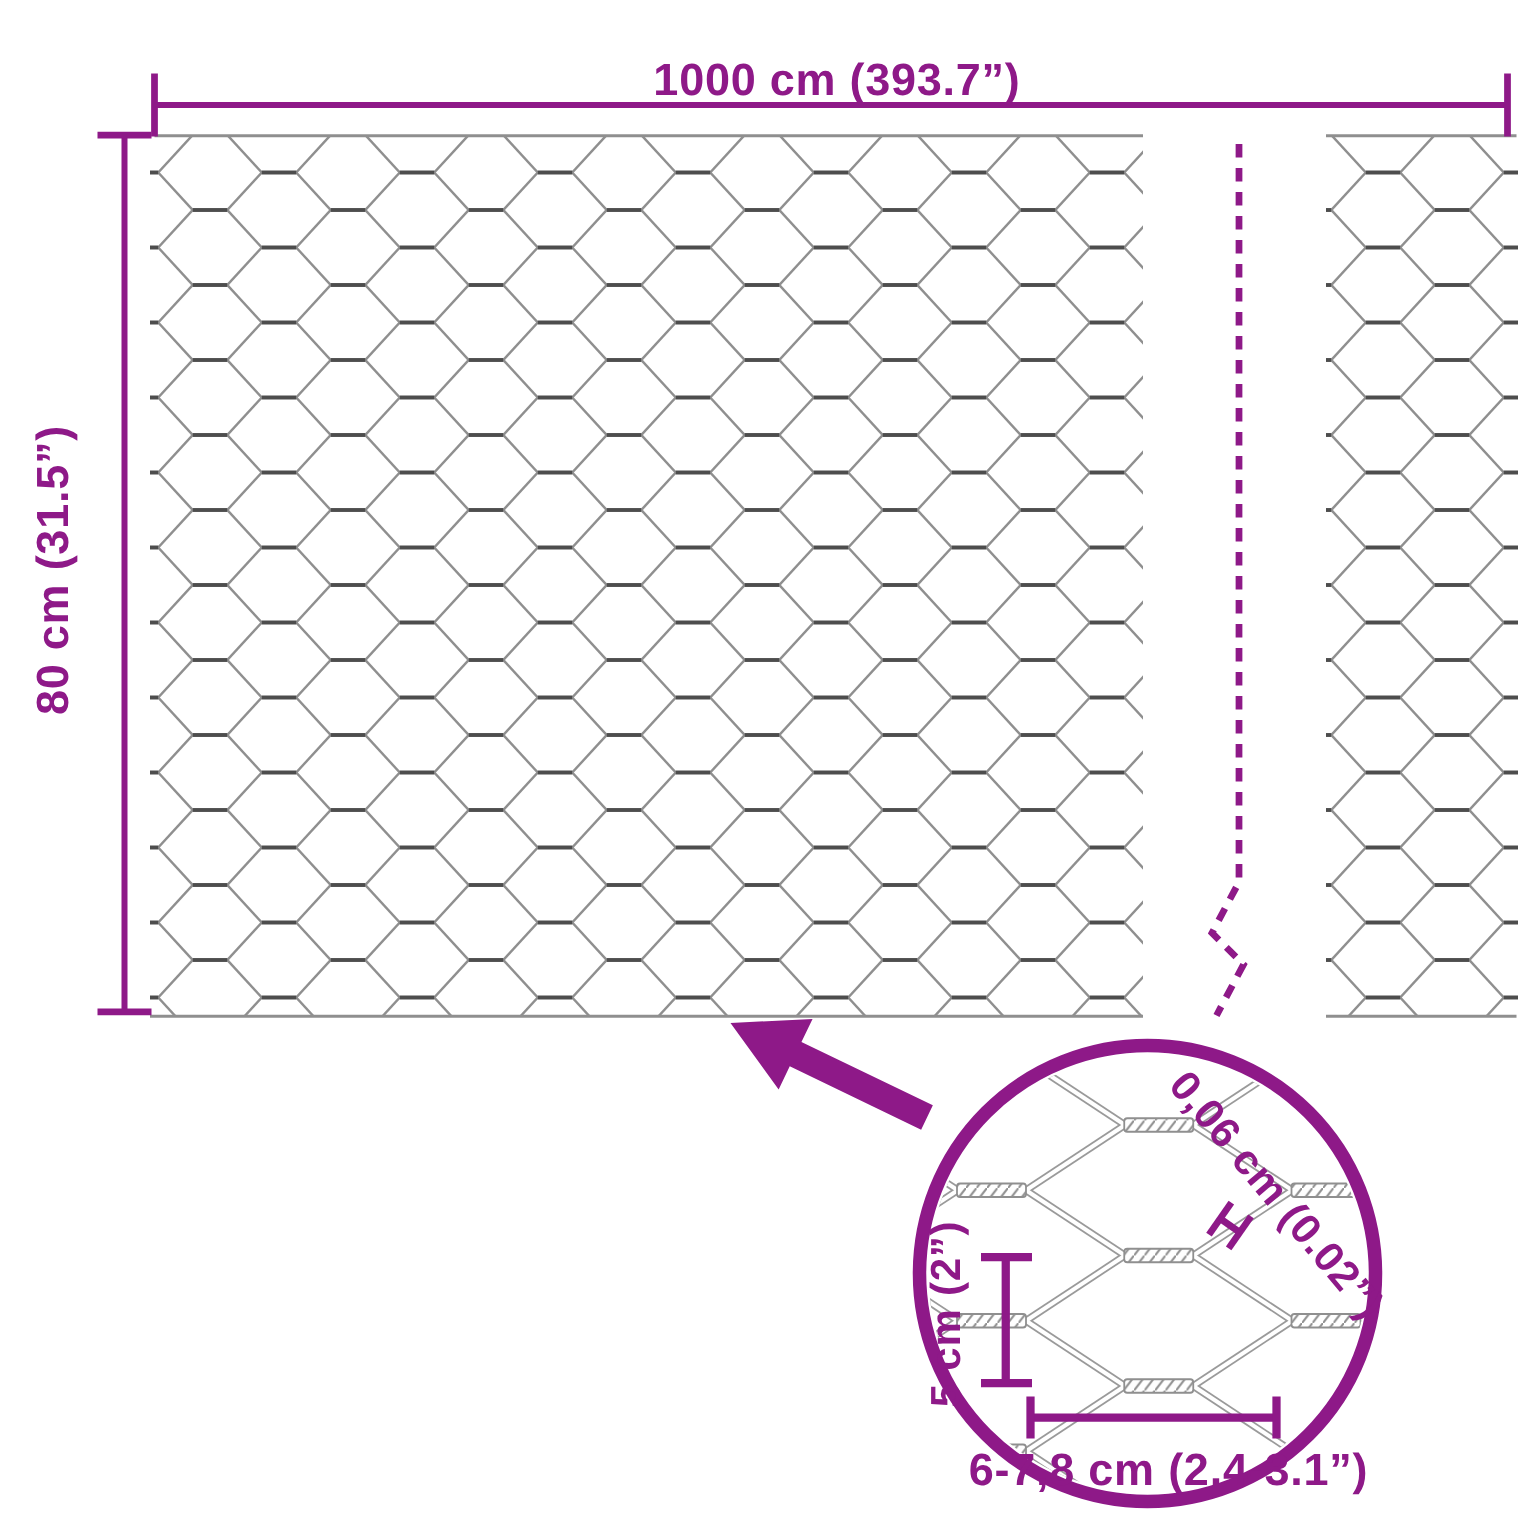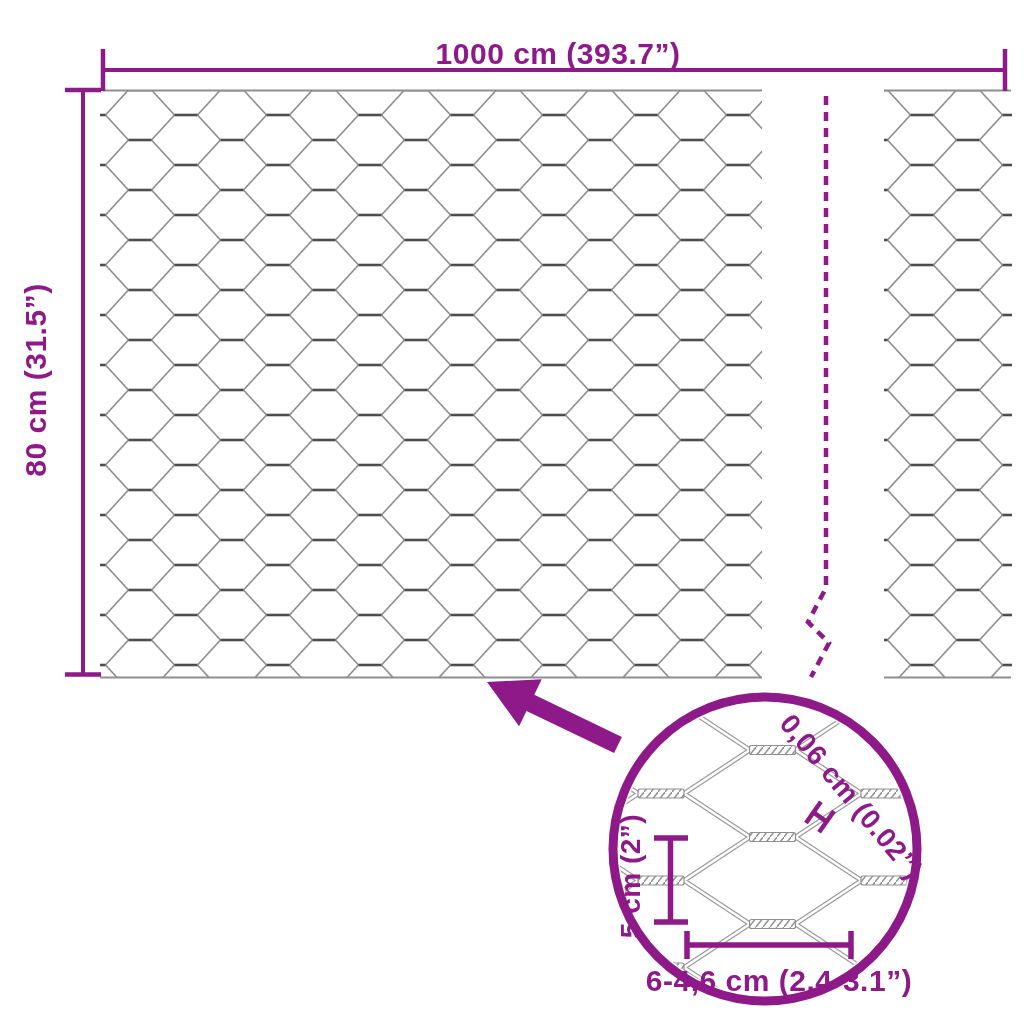--- a/index.html
+++ b/index.html
@@ -249,14 +249,14 @@
   </svg>
 
   <div class="dim-label" style="left:358px;top:10px;width:400px;margin-top:28px;">1000 cm (393.7”)</div>
 
   <div class="dim-label rot-ccw" style="left:-114px;top:364px;width:300px;">80 cm (31.5”)</div>
 
   <div class="dim-label rot-wire" style="left:711px;top:781px;width:280px;">0,06 cm (0.02”)</div>
 
   <div class="dim-label rot-ccw small" style="left:546px;top:860px;width:170px;">5 cm (2”)</div>
 
-  <div class="dim-label small" style="left:619px;top:965px;width:320px;font-size:30px;">6-4,6 cm (2.4-3.1”)</div>
+  <div class="dim-label small" style="left:619px;top:965px;width:320px;font-size:30px;">6-7,8 cm (2.4-3.1”)</div>
 </div>
 
 </body></html>

